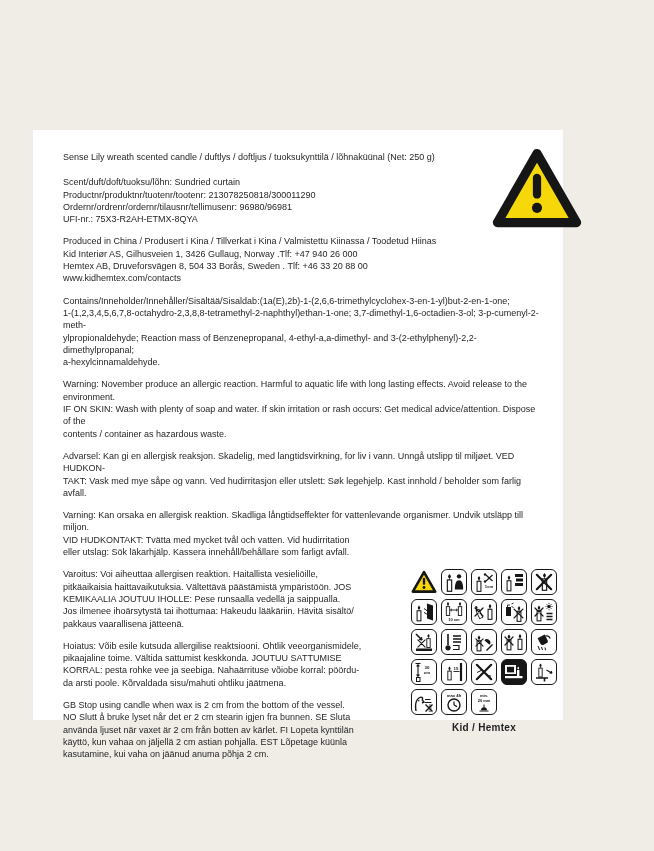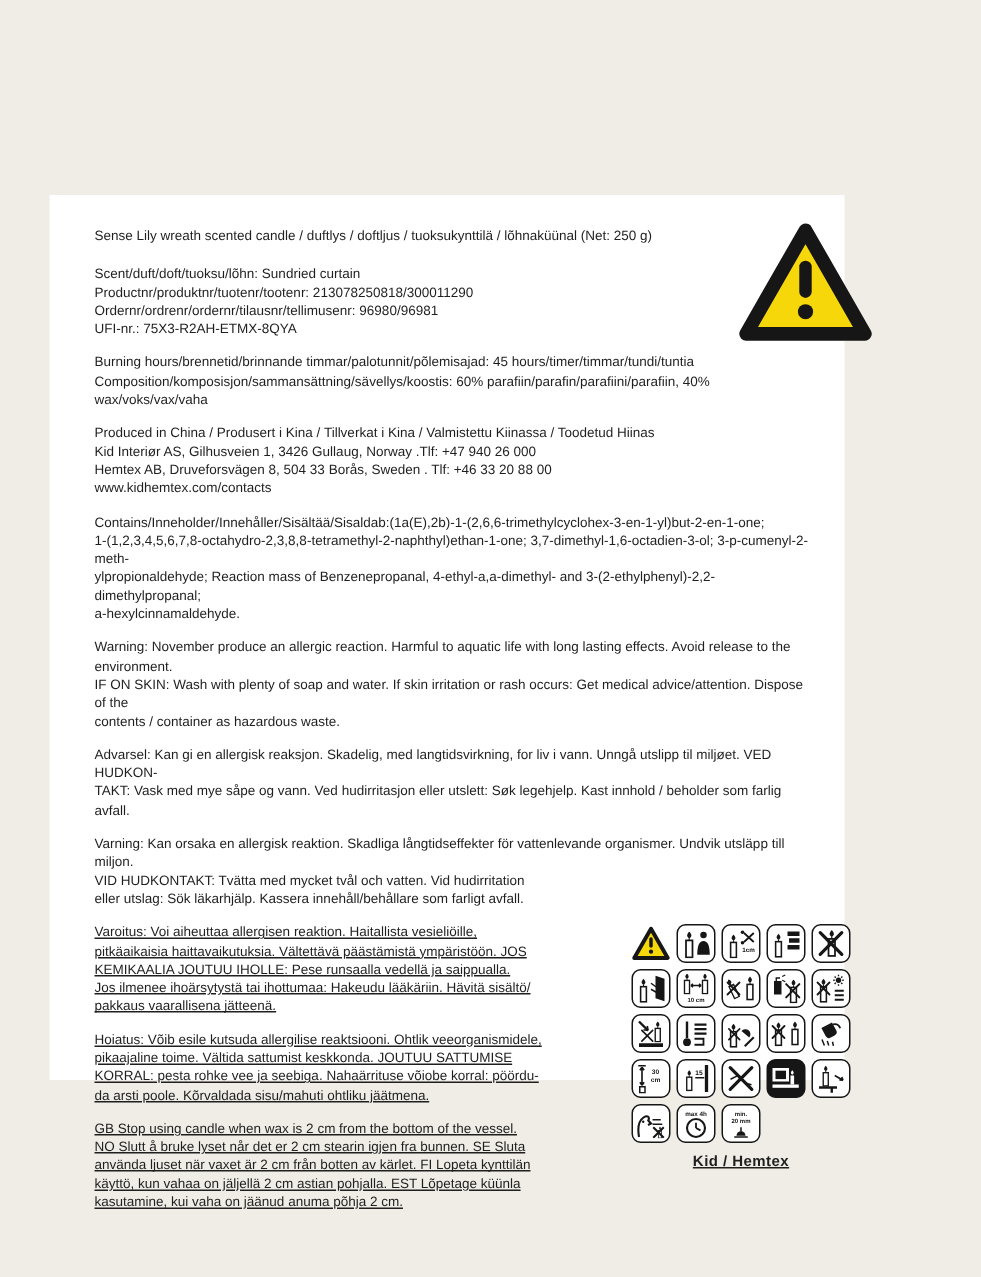--- a/index.html
+++ b/index.html
@@ -19,21 +19,21 @@
   }
   .label-inner{
     padding:21px 22px 0 30px;
   }
   .para{
     font-size:9px;line-height:12.3px;
     white-space:pre-line;
     margin:0 0 10px 0;
   }
   .title{margin-bottom:13px;}
-  .bottom{display:flex;gap:10px;text-decoration:underline;}
+  .bottom{display:flex;}
   .bottom-left{width:348px;flex:0 0 auto;}
   .pic-panel{flex:1 1 auto;padding-top:1px;}
   .pic-grid{display:flex;flex-direction:column;gap:4px;width:146px;}
   .pic-row{display:flex;gap:4px;}
   .pic{
     width:26px;height:26px;box-sizing:border-box;
     border:1.6px solid #161616;border-radius:6px;
     background:#fff;display:flex;align-items:center;justify-content:center;
     flex:0 0 auto;
   }
@@ -79,22 +79,20 @@
         <use href="#tri"></use>
       </svg>
   </div>
 
   <div class="label-inner">
     <p class="para title">Sense Lily wreath scented candle / duftlys / doftljus / tuoksukynttilä / lõhnaküünal (Net: 250 g)</p>
     <p class="para">Scent/duft/doft/tuoksu/lõhn: Sundried curtain
 Productnr/produktnr/tuotenr/tootenr: 213078250818/300011290
 Ordernr/ordrenr/ordernr/tilausnr/tellimusenr: 96980/96981
 UFI-nr.: 75X3-R2AH-ETMX-8QYA</p>
-    <p class="para">Burning hours/brennetid/brinnande timmar/palotunnit/põlemisajad: 45 hours/timer/timmar/tundi/tuntia
-Composition/komposisjon/sammansättning/sävellys/koostis: 60% parafiin/parafin/parafiini/parafiin, 40% wax/voks/vax/vaha</p>
     <p class="para">Produced in China / Produsert i Kina / Tillverkat i Kina / Valmistettu Kiinassa / Toodetud Hiinas
 Kid Interiør AS, Gilhusveien 1, 3426 Gullaug, Norway .Tlf: +47 940 26 000
 Hemtex AB, Druveforsvägen 8, 504 33 Borås, Sweden . Tlf: +46 33 20 88 00
 www.kidhemtex.com/contacts</p>
     <p class="para">Contains/Inneholder/Innehåller/Sisältää/Sisaldab:(1a(E),2b)-1-(2,6,6-trimethylcyclohex-3-en-1-yl)but-2-en-1-one;
 1-(1,2,3,4,5,6,7,8-octahydro-2,3,8,8-tetramethyl-2-naphthyl)ethan-1-one; 3,7-dimethyl-1,6-octadien-3-ol; 3-p-cumenyl-2-meth-
 ylpropionaldehyde; Reaction mass of Benzenepropanal, 4-ethyl-a,a-dimethyl- and 3-(2-ethylphenyl)-2,2-dimethylpropanal;
 a-hexylcinnamaldehyde.</p>
     <p class="para">Warning: November produce an allergic reaction. Harmful to aquatic life with long lasting effects. Avoid release to the environment.
 IF ON SKIN: Wash with plenty of soap and water. If skin irritation or rash occurs: Get medical advice/attention. Dispose of the

